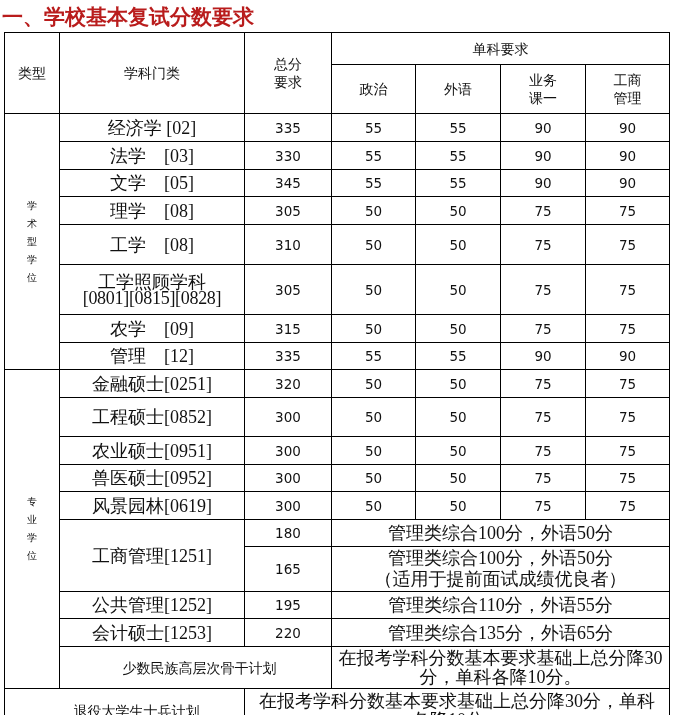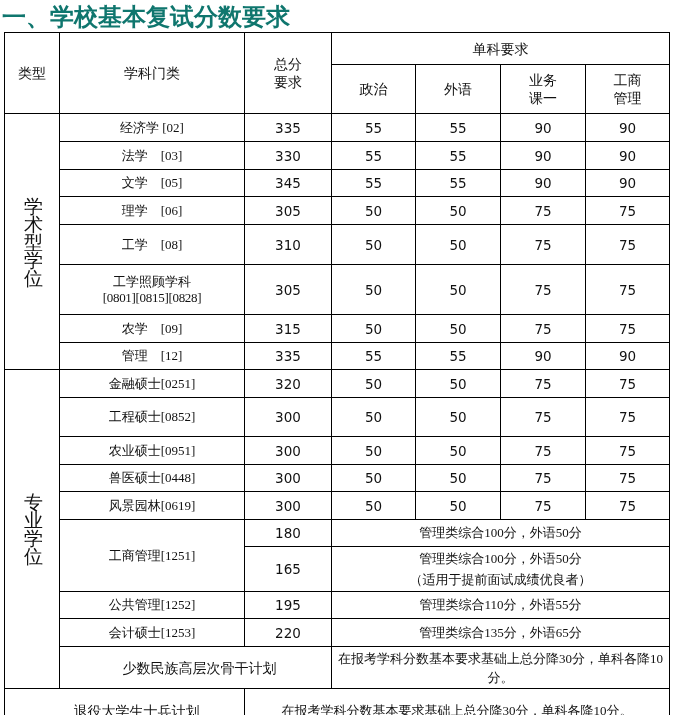--- a/index.html
+++ b/index.html
@@ -12,25 +12,25 @@
     }
     body {
       font-family: "DejaVu Sans", "Liberation Sans", sans-serif;
       color: #111111;
       position: relative;
     }
     .page-title {
       position: absolute;
       left: 2px;
       top: 4px;
-      font-size: 24px;
+      font-size: 21px;
       font-weight: bold;
       line-height: 26px;
       letter-spacing: 0px;
-      color: #0f766e;
+      color: #b91c1c;
       white-space: nowrap;
     }
     table.scores {
       position: absolute;
       left: 4px;
       top: 32px;
       width: 665px;
       border-collapse: collapse;
       table-layout: fixed;
       font-size: 14px;
@@ -39,23 +39,23 @@
       border: 1.5px solid #000;
       padding: 0;
       text-align: center;
       vertical-align: middle;
       line-height: 18px;
       overflow: hidden;
     }
     td.left { text-align: left; padding-left: 9px; }
     td.num { vertical-align: top; padding-top: 3px; font-family: "DejaVu Sans", sans-serif; font-size: 13.5px; }
     td.numc { vertical-align: middle; font-family: "DejaVu Sans", sans-serif; font-size: 13.5px; }
-    td.vertical { font-size: 19px; line-height: 19px; }
+    td.vertical { font-size: 10px; line-height: 19px; }
     .vtext { display: inline-block; width: 16px; word-break: break-all; text-align: center; }
-    .serif { font-family: "Liberation Serif", "DejaVu Serif", serif; font-size: 13px; }
+    .serif { font-family: "Liberation Serif", "DejaVu Serif", serif; font-size: 18px; }
   </style>
 </head>
 <body>
 
 <div class="page-title">一、学校基本复试分数要求</div>
 
 <table class="scores">
   <colgroup>
     <col style="width:55px">
     <col style="width:185px">
@@ -99,21 +99,21 @@
   </tr>
   <tr style="height:27px">
     <td class="left serif">文学　[05]</td>
     <td class="num">345</td>
     <td class="num">55</td>
     <td class="num">55</td>
     <td class="num">90</td>
     <td class="num">90</td>
   </tr>
   <tr style="height:28px">
-    <td class="left serif">理学　[06]</td>
+    <td class="left serif">理学　[08]</td>
     <td class="num">305</td>
     <td class="num">50</td>
     <td class="num">50</td>
     <td class="num">75</td>
     <td class="num">75</td>
   </tr>
   <tr style="height:40px">
     <td class="left serif">工学　[08]</td>
     <td class="num">310</td>
     <td class="num">50</td>
@@ -168,21 +168,21 @@
   </tr>
   <tr style="height:28px">
     <td class="left serif">农业硕士[0951]</td>
     <td class="num">300</td>
     <td class="num">50</td>
     <td class="num">50</td>
     <td class="num">75</td>
     <td class="num">75</td>
   </tr>
   <tr style="height:27px">
-    <td class="left serif">兽医硕士[0448]</td>
+    <td class="left serif">兽医硕士[0952]</td>
     <td class="num">300</td>
     <td class="num">50</td>
     <td class="num">50</td>
     <td class="num">75</td>
     <td class="num">75</td>
   </tr>
   <tr style="height:28px">
     <td class="left serif">风景园林[0619]</td>
     <td class="num">300</td>
     <td class="num">50</td>

